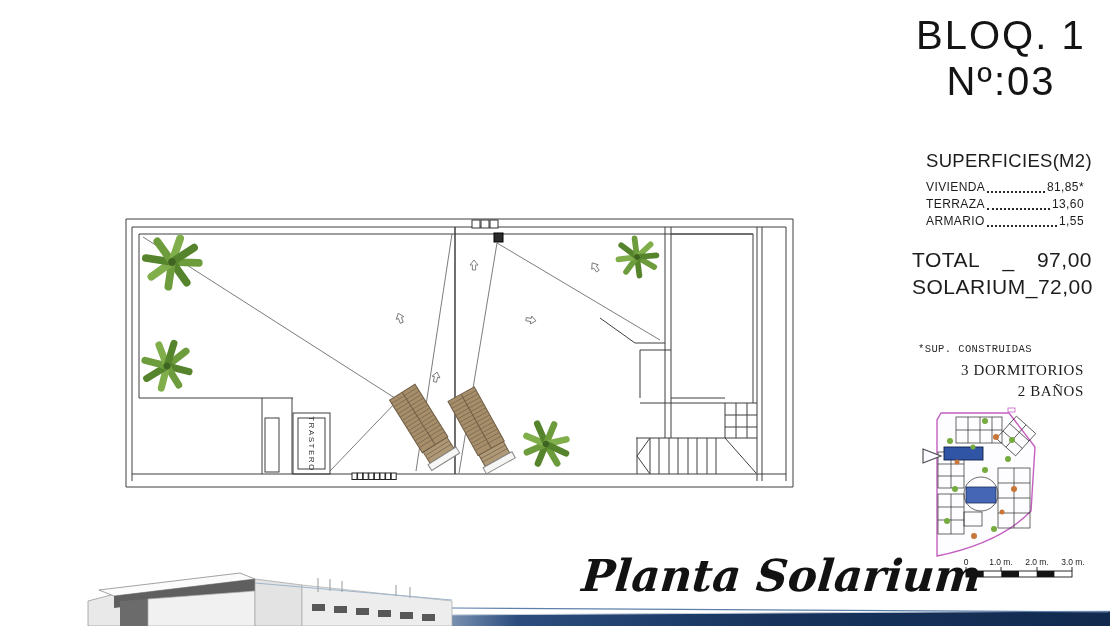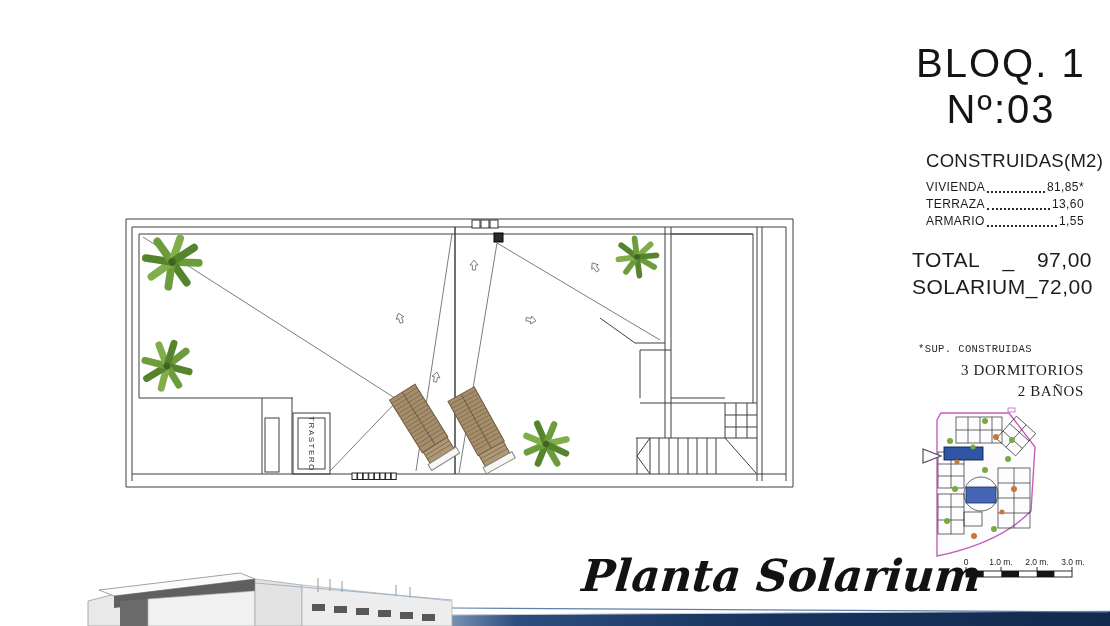--- a/index.html
+++ b/index.html
@@ -1,20 +1,20 @@
 <!DOCTYPE html>
 <html><head>
 <meta charset="utf-8">
 <style>
   html,body{margin:0;padding:0;}
   body{width:1110px;height:626px;position:relative;overflow:hidden;background:#ffffff;
        font-family:"Liberation Sans",sans-serif;color:#1d1d1d;}
   .abs{position:absolute;}
   
-  .block-header{left:916px;top:12px;width:170px;font-size:40px;letter-spacing:2px;line-height:1.15;color:#141414;margin-top:28px;}
+  .block-header{left:916px;top:12px;width:170px;font-size:40px;letter-spacing:2px;line-height:1.15;color:#141414;}
   .bh-line2{display:flex;justify-content:center;}
   .surfaces{left:926px;top:150px;width:158px;}
   .s-title{font-size:18.5px;letter-spacing:.3px;margin-bottom:7px;white-space:nowrap;}
   .srow{display:flex;align-items:flex-end;font-size:12px;letter-spacing:.4px;line-height:17px;}
   .srow .dots{flex:1;border-bottom:2px dotted #2a2a2a;margin:0 2px 3px 2px;}
   .totals{left:912px;top:246px;width:180px;font-size:21px;letter-spacing:.5px;}
   .trow{display:flex;justify-content:space-between;align-items:baseline;line-height:27px;}
   .footnote{left:918px;top:343px;font-size:10.5px;letter-spacing:.4px;color:#2a2a2a;font-family:Liberation Mono, monospace;}
   .features{left:920px;top:360px;width:164px;text-align:right;font-size:15px;letter-spacing:.6px;line-height:21px;font-family:Liberation Serif, serif;}
   
@@ -217,21 +217,21 @@
 
 <div class="abs block-header">
   <div>BLOQ. 1</div>
   <div class="bh-line2">
     <span>Nº:</span>
     <span>03</span>
   </div>
 </div>
 
 <div class="abs surfaces">
-  <div class="s-title">CONSTRUIDAS(M2)</div>
+  <div class="s-title">SUPERFICIES(M2)</div>
   <div class="srow">
     <span>VIVIENDA</span>
     <span class="dots"></span>
     <span>81,85*</span>
   </div>
   <div class="srow">
     <span>TERRAZA</span>
     <span class="dots"></span>
     <span>13,60</span>
   </div>

